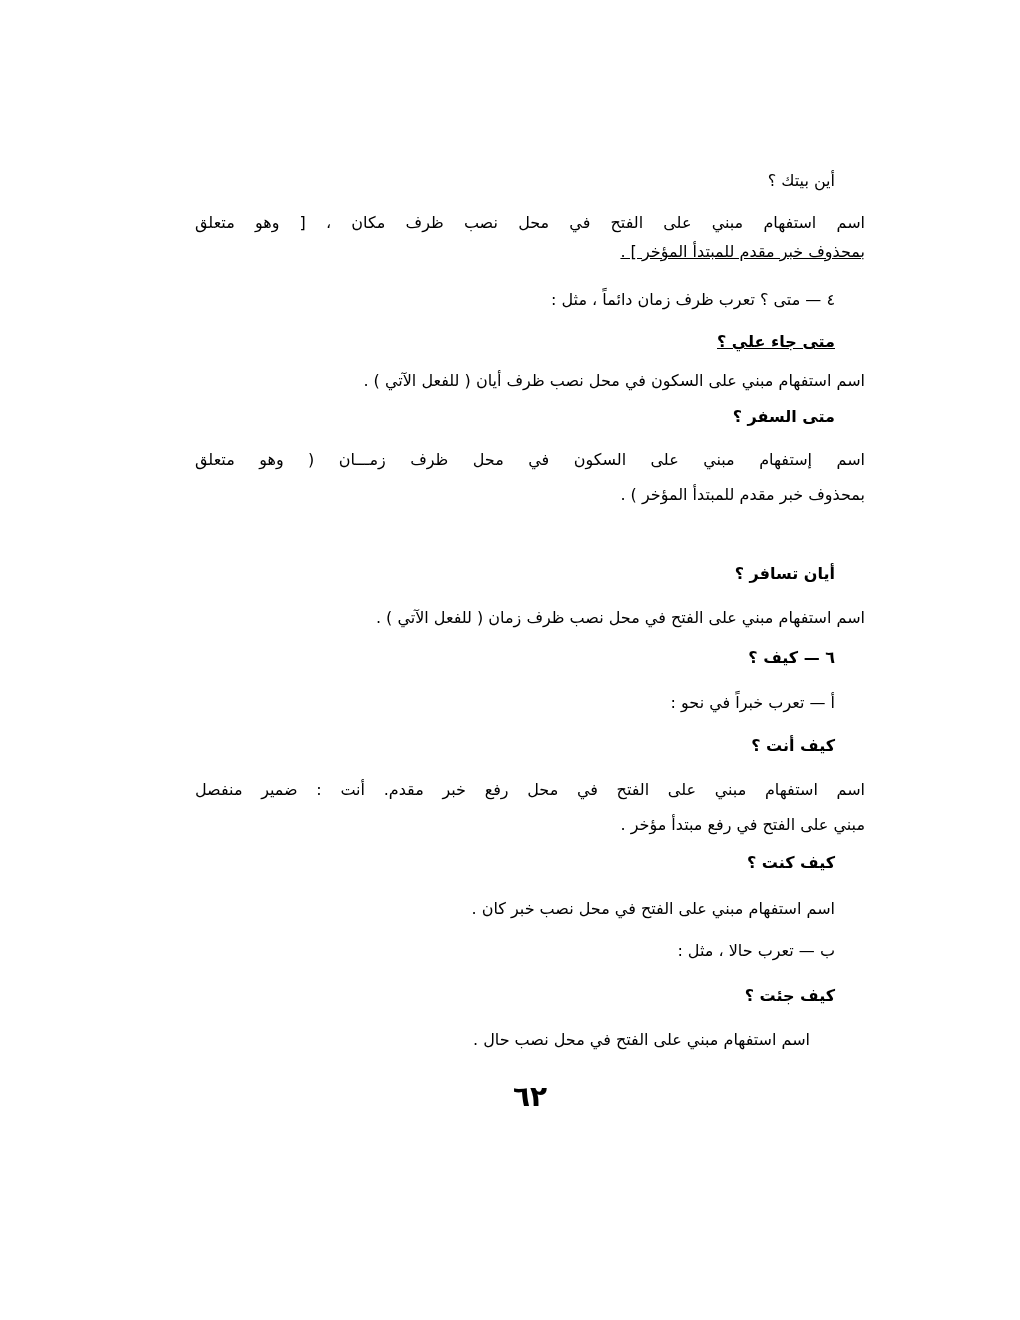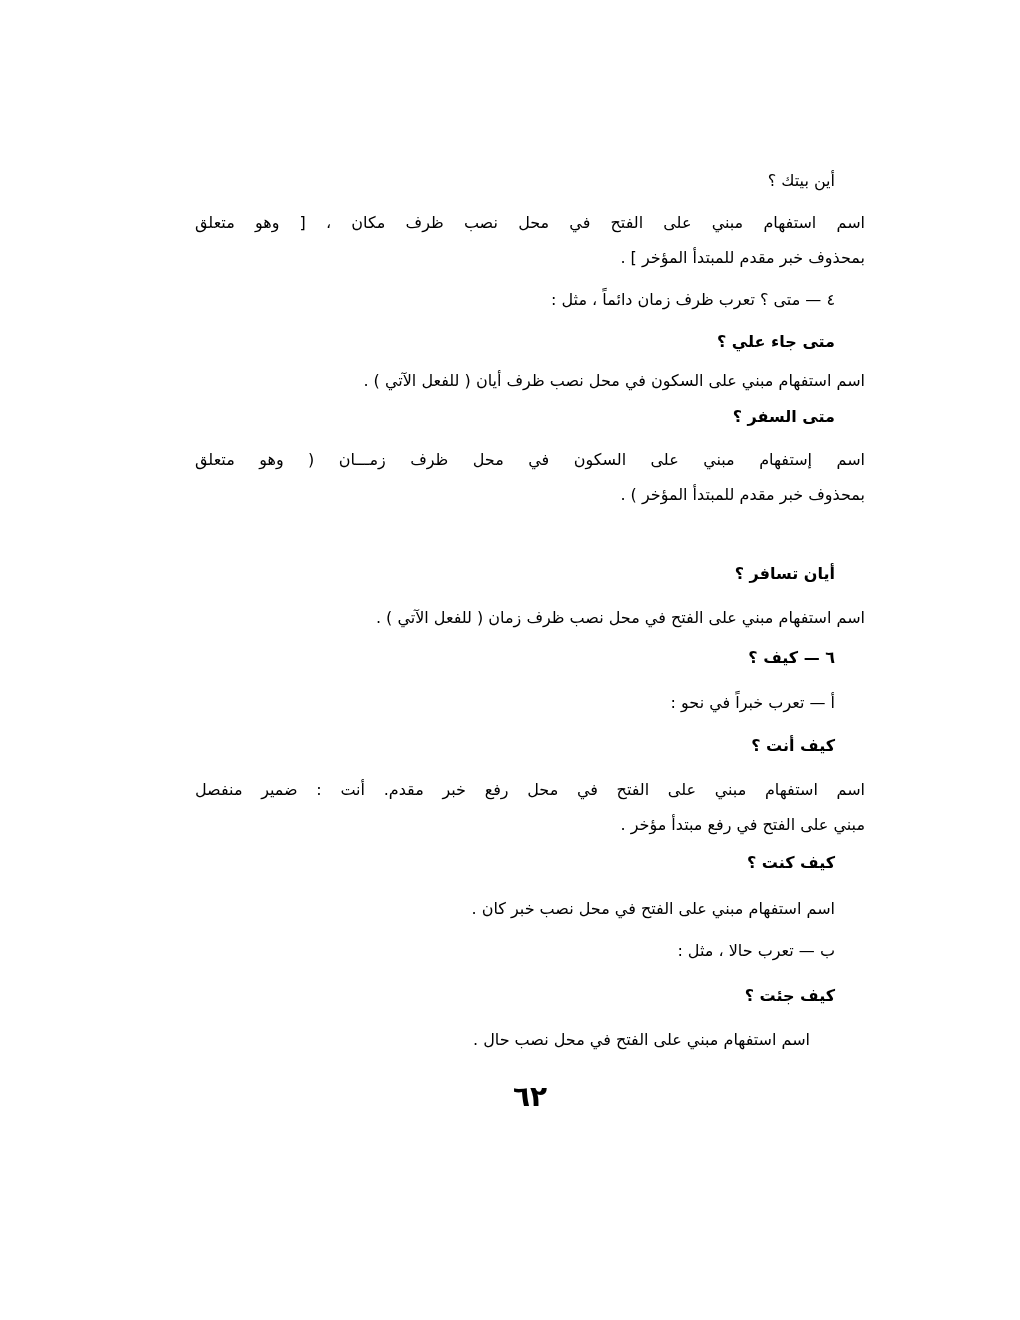--- a/index.html
+++ b/index.html
@@ -15,23 +15,23 @@
   .r810 { right: 210px; }
   .page-num { position: absolute; left: 500px; top: 1080px; width: 60px; text-align: center;
               font-size: 28px; font-weight: bold; direction: rtl; }
 </style>
 </head>
 <body>
 
 <div class="page">
   <div class="line r835" style="top:168px;">أين بيتك ؟</div>
   <div class="line full" style="top:210px;">اسم استفهام مبني على الفتح في محل نصب ظرف مكان ، [ وهو متعلق</div>
-  <div class="line r865" style="top:245px;">بمحذوف خبر مقدم للمبتدأ المؤخر ] .</div>
+  <div class="line r865" style="top:239px;text-decoration:underline;">بمحذوف خبر مقدم للمبتدأ المؤخر ] .</div>
   <div class="line r835" style="top:287px;">٤ — متى ؟ تعرب ظرف زمان دائماً ، مثل :</div>
-  <div class="line r835 bold" style="top:329px;">متى جاء علي ؟</div>
+  <div class="line r835 bold" style="top:329px;text-decoration:underline;">متى جاء علي ؟</div>
   <div class="line r865" style="top:368px;">اسم استفهام مبني على السكون في محل نصب ظرف أيان ( للفعل الآتي ) .</div>
   <div class="line r835 bold" style="top:404px;">متى السفر ؟</div>
   <div class="line full" style="top:447px;">اسم إستفهام مبني على السكون في محل ظرف زمـــان ( وهو متعلق</div>
   <div class="line r865" style="top:482px;">بمحذوف خبر مقدم للمبتدأ المؤخر ) .</div>
   <div class="line r835 bold" style="top:561px;">أيان تسافر ؟</div>
   <div class="line r865" style="top:605px;">اسم استفهام مبني على الفتح في محل نصب ظرف زمان ( للفعل الآتي ) .</div>
   <div class="line r835 bold" style="top:645px;">٦ — كيف ؟</div>
   <div class="line r835" style="top:690px;">أ — تعرب خبراً في نحو :</div>
   <div class="line r835 bold" style="top:733px;">كيف أنت ؟</div>
   <div class="line full" style="top:777px;">اسم استفهام مبني على الفتح في محل رفع خبر مقدم. أنت : ضمير منفصل</div>

